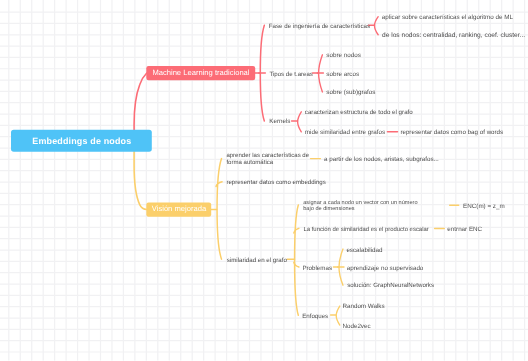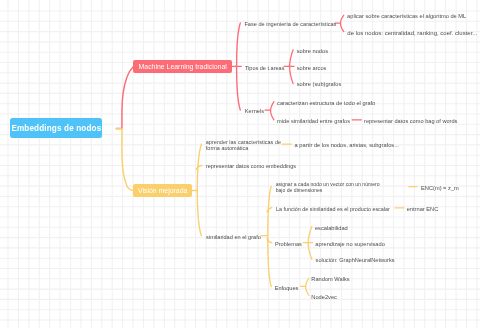--- a/index.html
+++ b/index.html
@@ -128,21 +128,21 @@
       <path d="M 267.1 238.5 Q 267.9 241.524, 271.7 242.7" fill="none" stroke="#FBCF6B" stroke-width="1.35" stroke-linecap="round"></path>
       <path d="M 261 235.6 L 267.7 235.6" fill="none" stroke="#FBCF6B" stroke-width="1.35" stroke-linecap="round"></path>
       <path d="M 408.8 186.6 L 417 186.6" fill="none" stroke="#FBCF6B" stroke-width="1.3" stroke-linecap="round"></path>
       <path d="M 395.1 207.8 L 403.9 207.8" fill="none" stroke="#FBCF6B" stroke-width="1.3" stroke-linecap="round"></path>
       <path d="M 311.8 226.4 C 306.95 238.90200000000002, 306.95 246.798, 311.8 259.3" fill="none" stroke="#FBCF6B" stroke-width="1.25" stroke-linecap="round"></path>
       <path d="M 306.90000000000003 242.7 L 312.7 242.7" fill="none" stroke="#FBCF6B" stroke-width="1.25" stroke-linecap="round"></path>
       <path d="M 303.1 242.7 L 308 242.7" fill="none" stroke="#FBCF6B" stroke-width="1.25" stroke-linecap="round"></path>
       <path d="M 308.9 278.2 C 304.54999999999995 284.774, 304.54999999999995 288.926, 308.9 295.5" fill="none" stroke="#FBCF6B" stroke-width="1.25" stroke-linecap="round"></path>
       <path d="M 300.5 286.4 L 305.59999999999997 286.4" fill="none" stroke="#FBCF6B" stroke-width="1.25" stroke-linecap="round"></path>
     </svg>
-<div class="node boxnode root" style="left: 10.4px; top: 118.4px; width: 92px; height: 20px; font-size: 8.15px;">Embeddings de nodos</div>
+<div class="node boxnode root" style="left: 10.4px; top: 118.4px; width: 128px; height: 20px; font-size: 8.15px;">Embeddings de nodos</div>
     <div class="node boxnode b-ml" style="left: 133.3px; top: 59.6px; width: 98.8px; height: 13.1px; font-size: 6.92px;">Machine Learning tradicional</div>
     <div class="leaf" style="left: 244.4px; font-size: 5.62px; top: 22.15px;">Fase de ingeniería de características</div>
     <div class="leaf" style="left: 347.1px; font-size: 5.7px; top: 14.35px;">aplicar sobre características el algoritmo de ML</div>
     <div class="leaf" style="left: 347.3px; font-size: 6px; top: 30.75px;">de los nodos: centralidad, ranking, coef. cluster...</div>
     <div class="leaf" style="left: 244.9px; font-size: 5.55px; top: 65.55px;">Tipos de t.areas</div>
     <div class="leaf" style="left: 296.7px; font-size: 5.7px; top: 49.05px;">sobre nodos</div>
     <div class="leaf" style="left: 296.7px; font-size: 5.7px; top: 65.55px;">sobre arcos</div>
     <div class="leaf" style="left: 296.7px; font-size: 5.7px; top: 82.15px;">sobre (sub)grafos</div>
     <div class="leaf" style="left: 244.8px; font-size: 5.7px; top: 109.15px;">Kernels</div>
     <div class="leaf" style="left: 277.1px; font-size: 5.65px; top: 101.05px;">caracterizan estructura de todo el grafo</div>

